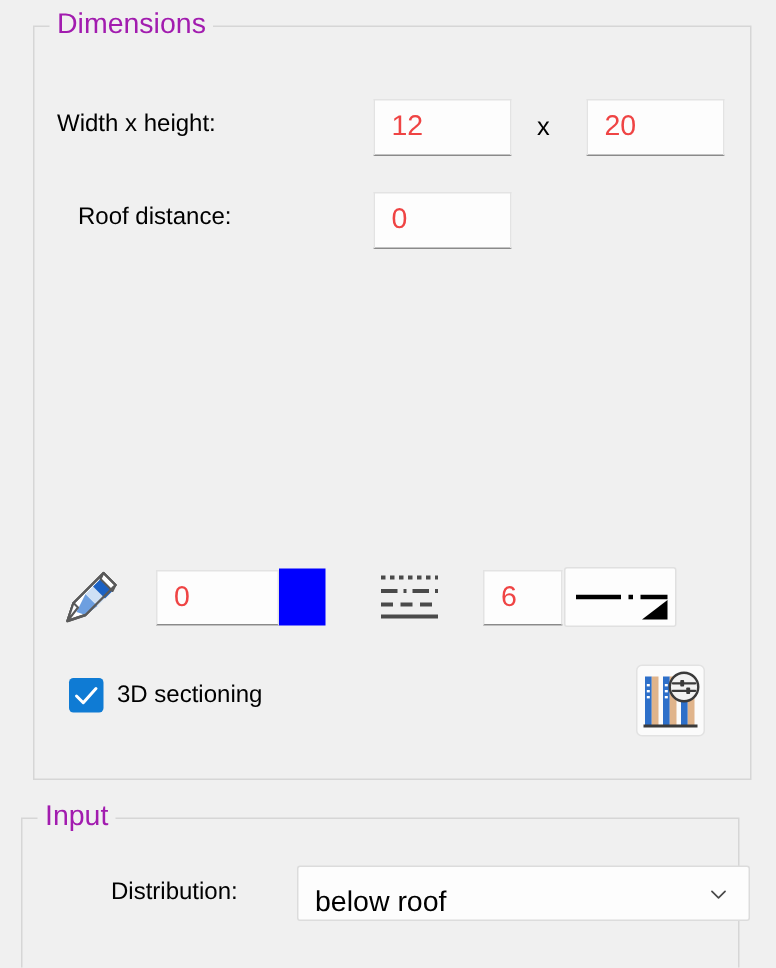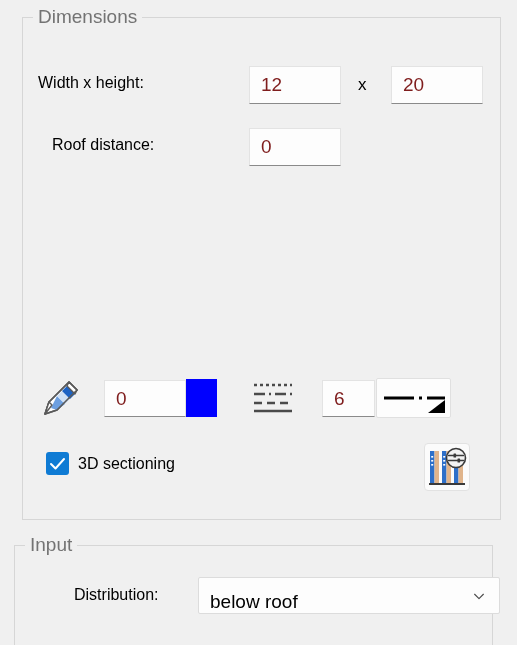--- a/index.html
+++ b/index.html
@@ -23,21 +23,21 @@
     box-sizing: border-box;
   }
   .group-title {
     position: absolute;
     top: -12px;
     left: 10px;
     background: #f0f0f0;
     padding: 0 5px;
     font-size: 19px;
     line-height: 22px;
-    color: #737373;
+    color: #a21caf;
     white-space: nowrap;
   }
 
   #group-dimensions {
     left: 22px;
     top: 17px;
     width: 479px;
     height: 503px;
   }
   #group-input {
@@ -58,21 +58,21 @@
 
   
   .text-input {
     position: absolute;
     box-sizing: border-box;
     background: #fdfdfd;
     border: 1px solid #e3e3e3;
     border-bottom: 1px solid #8a8a8a;
     font-family: "Liberation Sans", sans-serif;
     font-size: 19px;
-    color: #7f1d1d;
+    color: #ef4444;
     padding: 0 0 0 11px;
     display: flex;
     align-items: center;
     outline: none;
   }
 
   
   #label-width-height { left: 38px; top: 72px; }
   #input-width  { left: 249px; top: 66px; width: 92px;  height: 38px; }
   #label-times  { left: 358px; top: 74px; font-size: 17px; }

